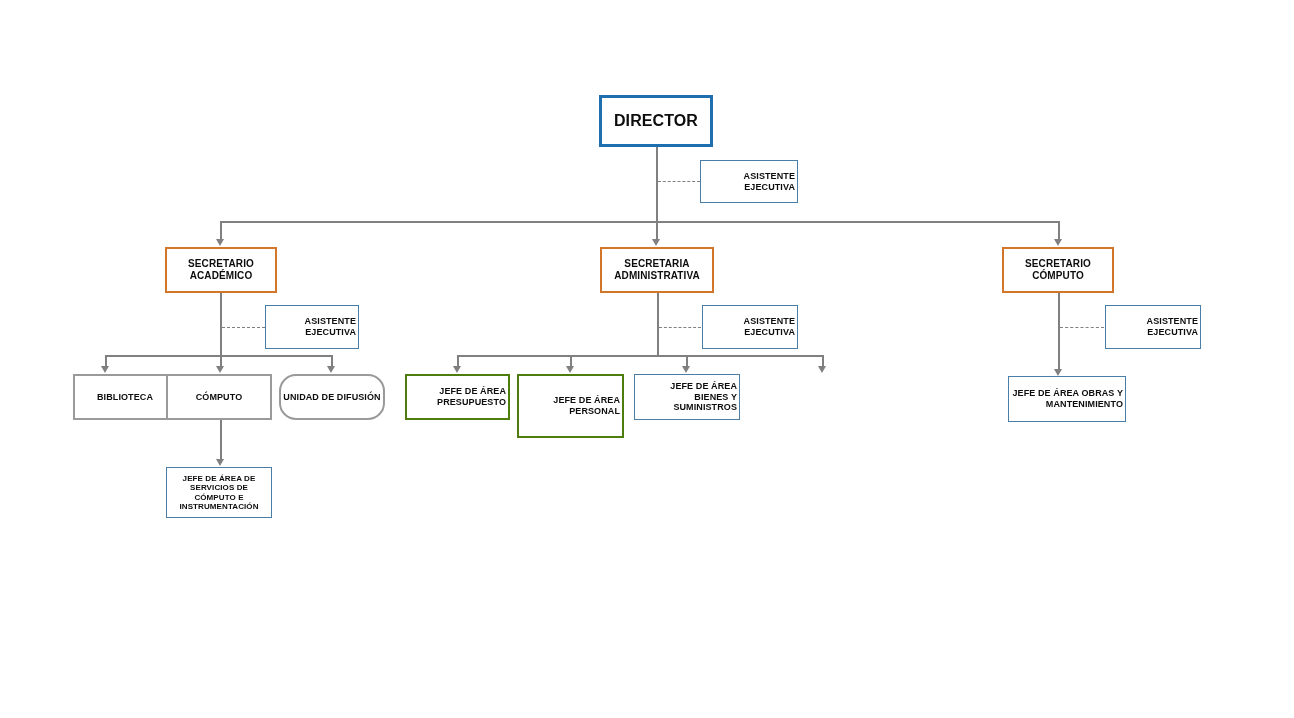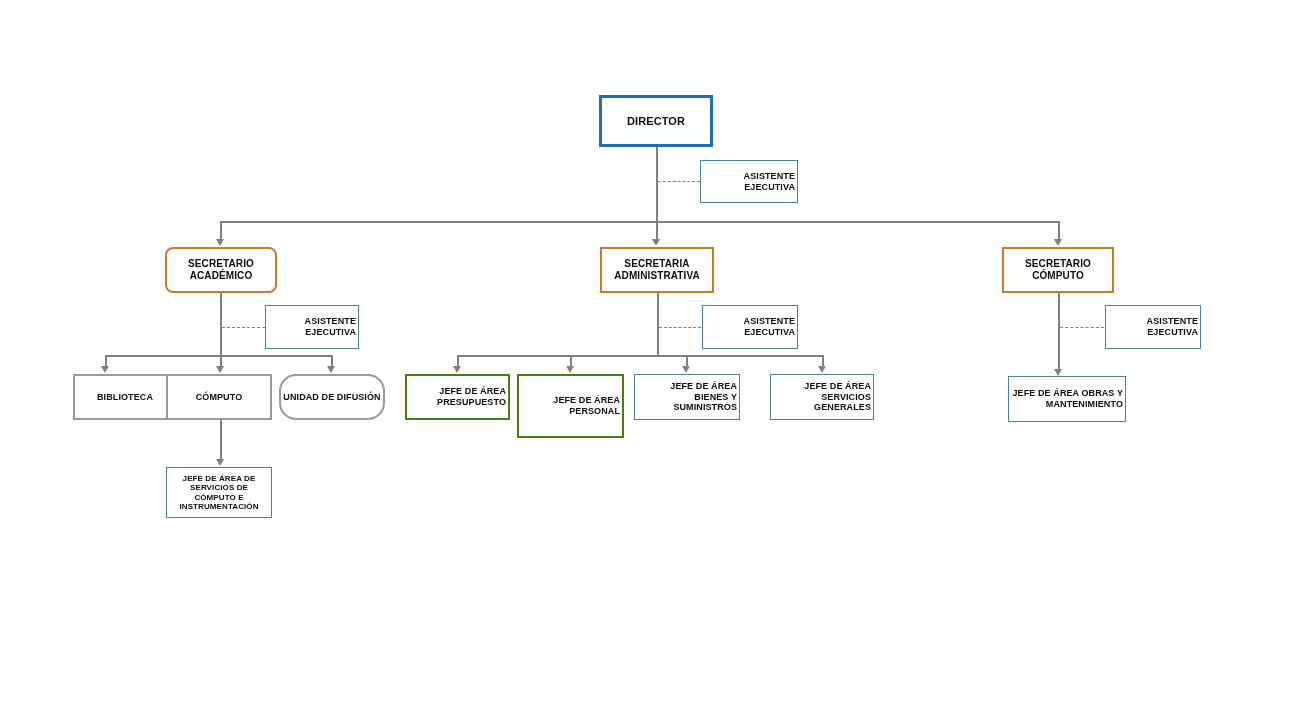--- a/index.html
+++ b/index.html
@@ -30,21 +30,21 @@
     z-index: 3;
   }
   .node span { display: block; padding: 0 2px; }
   
   .b-blue-thick { border: 3px solid #1F6FAF; }
   .b-orange     { border: 2px solid #D2762A; }
   .b-gray       { border: 2px solid #9A9A9A; }
   .b-blue-thin  { border: 1px solid #4A7EA6; }
   .b-blue-med   { border: 2px solid #4d7c0f; }
 
-  .f11 { font-size: 11px; }
+  .f11 { font-size: 16px; }
   .f10 { font-size: 10px; }
   .f9  { font-size: 9px; text-align: right; }
   .f8  { font-size: 8px; }
 
   
   .ln {
     position: absolute;
     background: #808080;
     z-index: 1;
   }
@@ -114,21 +114,21 @@
   <div class="arrow" style="left:1054px; top:369px;"></div>
 
   <div class="node b-blue-thick f11" style="left:599px; top:95px; width:114px; height:52px;">
     <span>DIRECTOR</span>
   </div>
 
   <div class="node b-blue-thin f9" style="left:700px; top:160px; width:98px; height:43px;">
     <span>ASISTENTE EJECUTIVA</span>
   </div>
 
-  <div class="node b-orange f10" style="left:165px; top:247px; width:112px; height:46px;border-radius:8px;">
+  <div class="node b-orange f10" style="left:165px; top:247px; width:112px; height:46px;">
     <span>SECRETARIO ACADÉMICO</span>
   </div>
 
   <div class="node b-blue-thin f9" style="left:265px; top:305px; width:94px; height:44px;">
     <span>ASISTENTE EJECUTIVA</span>
   </div>
 
   <div class="node b-orange f10" style="left:600px; top:247px; width:114px; height:46px;">
     <span>SECRETARIA ADMINISTRATIVA</span>
   </div>
@@ -166,21 +166,18 @@
   </div>
 
   <div class="node b-blue-med f9" style="left:517px; top:374px; width:107px; height:64px;">
     <span>JEFE DE ÁREA PERSONAL</span>
   </div>
 
   <div class="node b-blue-thin f9" style="left:634px; top:374px; width:106px; height:46px;">
     <span>JEFE DE ÁREA BIENES Y SUMINISTROS</span>
   </div>
 
-  <div class="node b-blue-thin f9" style="left:770px; top:374px; width:104px; height:46px;">
-    <span>JEFE DE ÁREA SERVICIOS GENERALES</span>
-  </div>
 
   <div class="node b-blue-thin f9" style="left:1008px; top:376px; width:118px; height:46px;">
     <span>JEFE DE ÁREA OBRAS Y MANTENIMIENTO</span>
   </div>
 
 </div>
 
 </body></html>

